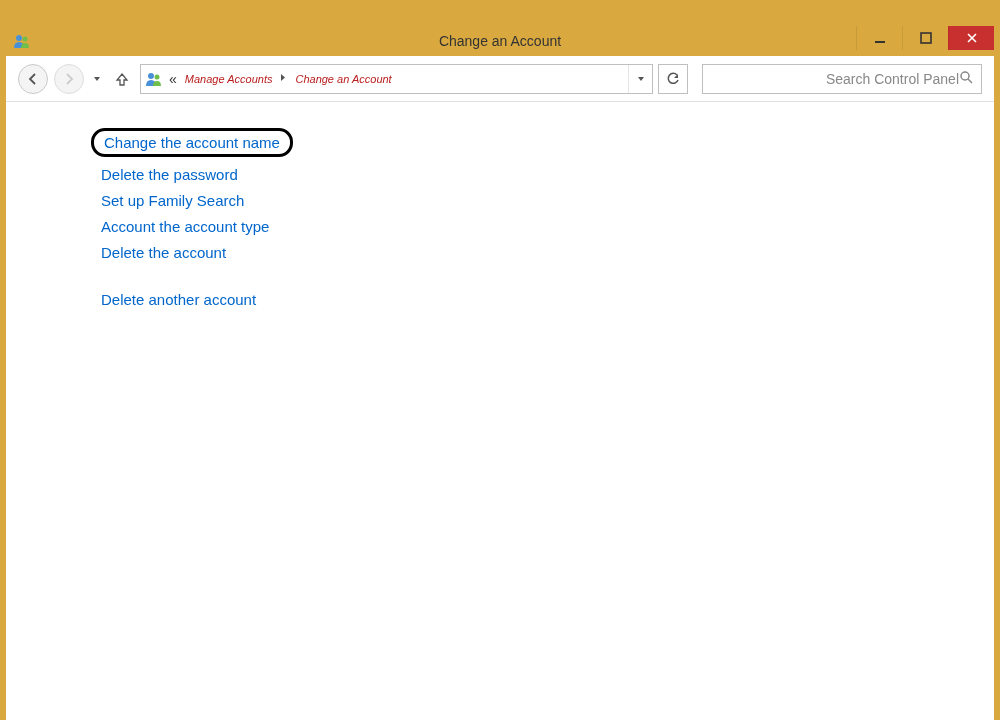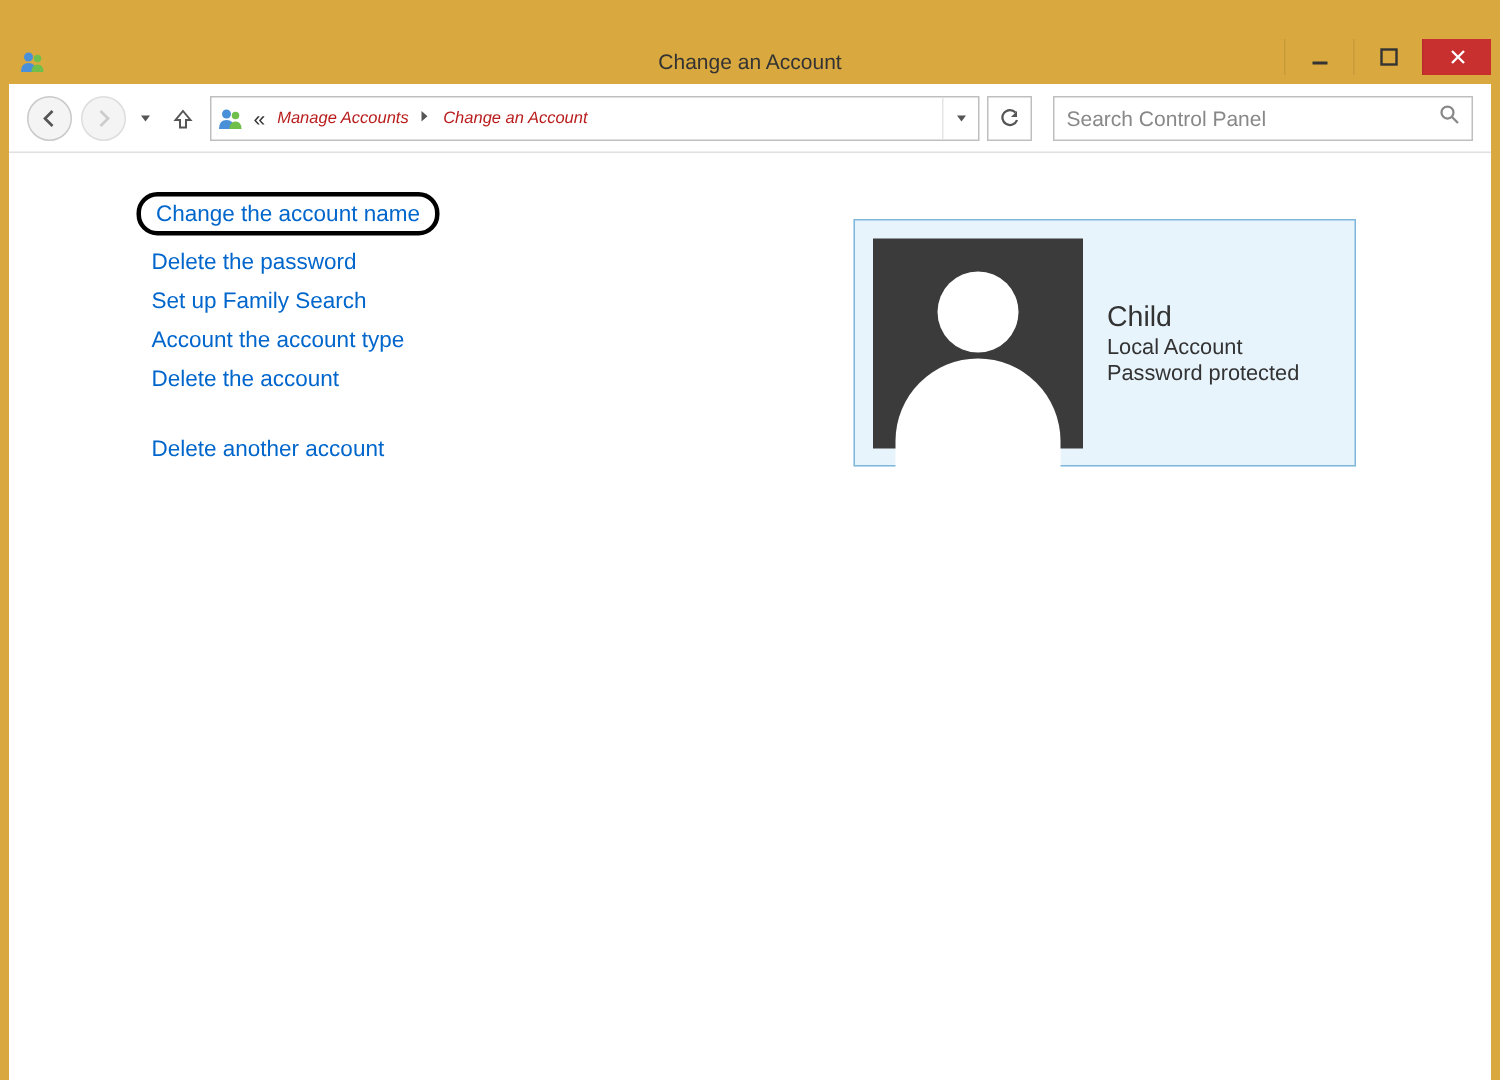--- a/index.html
+++ b/index.html
@@ -22,21 +22,21 @@
     .nav-up { width: 24px; height: 24px; display: flex; align-items: center; justify-content: center; color: #555; }
 
     .address-bar { flex: 1; height: 30px; border: 1px solid #bfbfbf; display: flex; align-items: center; background: #fff; position: relative; }
     .address-icon { width: 26px; display: flex; align-items: center; justify-content: center; }
     .crumb-prefix { font-size: 14px; color: #333; padding: 0 2px; }
     .crumb { font-size: 11px; color: #b91c1c; padding: 0 6px; cursor: default; font-style: italic; }
     .crumb-sep { font-size: 10px; color: #555; padding: 0 2px; }
     .address-caret { margin-left: auto; width: 24px; display: flex; align-items: center; justify-content: center; color: #555; font-size: 10px; border-left: 1px solid #e5e5e5; height: 100%; }
     .refresh-btn { width: 30px; height: 30px; border: 1px solid #bfbfbf; display: flex; align-items: center; justify-content: center; color: #555; margin-left: -1px; }
     .search-box { width: 280px; height: 30px; border: 1px solid #bfbfbf; display: flex; align-items: center; padding: 0 8px; margin-left: 8px; }
-    .search-box input { flex: 1; border: none; outline: none; font-size: 14px; color: #4c1d95; }
+    .search-box input { flex: 1; border: none; outline: none; font-size: 14px; color: #4c1d95; text-align: right; }
     .search-box input::placeholder { color: #888; }
     .search-icon { color: #888; }
 
     
     .content { flex: 1; background: #fff; padding: 26px 90px 20px 95px; position: relative; }
     .heading { font-size: 21px; color: #0b4e8a; font-weight: 400; margin-bottom: 16px; }
     .link-list { display: flex; flex-direction: column; gap: 9px; align-items: flex-start; }
     .link-item { font-size: 15px; color: #0066cc; cursor: pointer; text-decoration: none; }
     .link-item.highlighted { border: 3px solid #000; border-radius: 14px; padding: 3px 10px; margin-left: -10px; margin-bottom: 0px; }
     .spacer { height: 12px; }
@@ -153,27 +153,16 @@
       <div class="link-list">
         <a class="link-item highlighted">Change the account name</a>
         <a class="link-item">Delete the password</a>
         <a class="link-item">Set up Family Search</a>
         <a class="link-item">Account the account type</a>
         <a class="link-item">Delete the account</a>
         <div class="spacer"></div>
         <a class="link-item">Delete another account</a>
       </div>
 
-      <div class="account-card">
-        <div class="avatar-wrap">
-          <div class="body"></div>
-          <div class="head"></div>
-        </div>
-        <div class="account-info">
-          <div class="account-name">Child</div>
-          <div class="account-line">Local Account</div>
-          <div class="account-line">Password protected</div>
-        </div>
-      </div>
     </div>
   </div>
 
 </div>
 
 </body></html>

